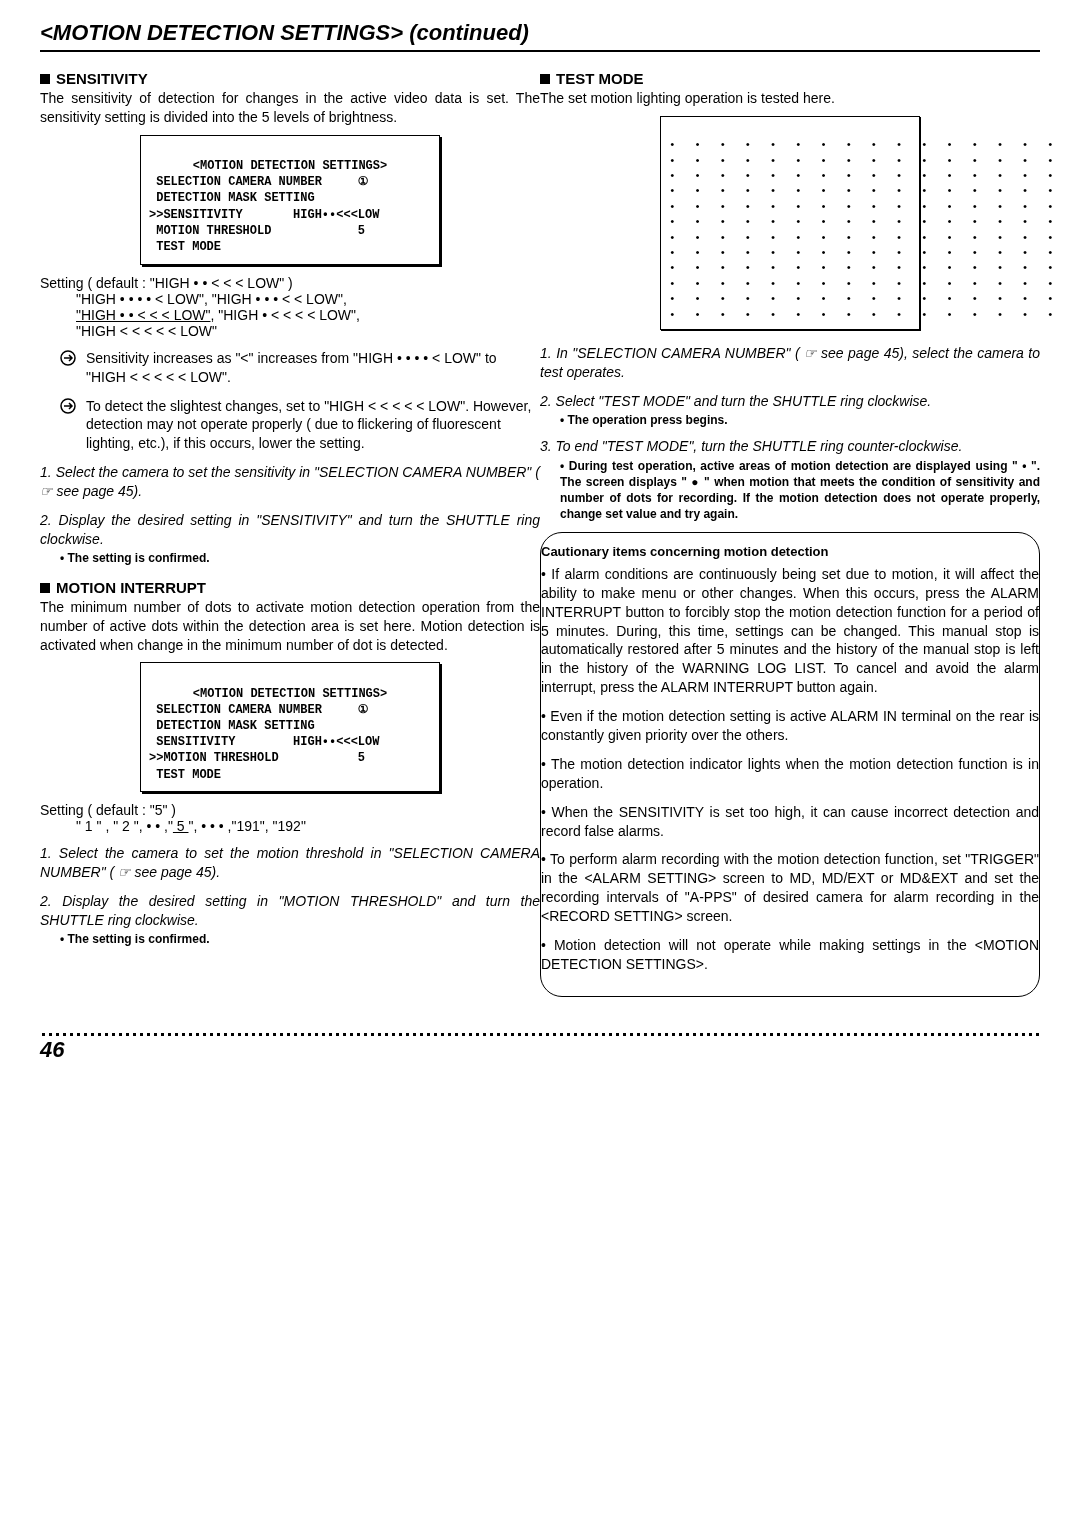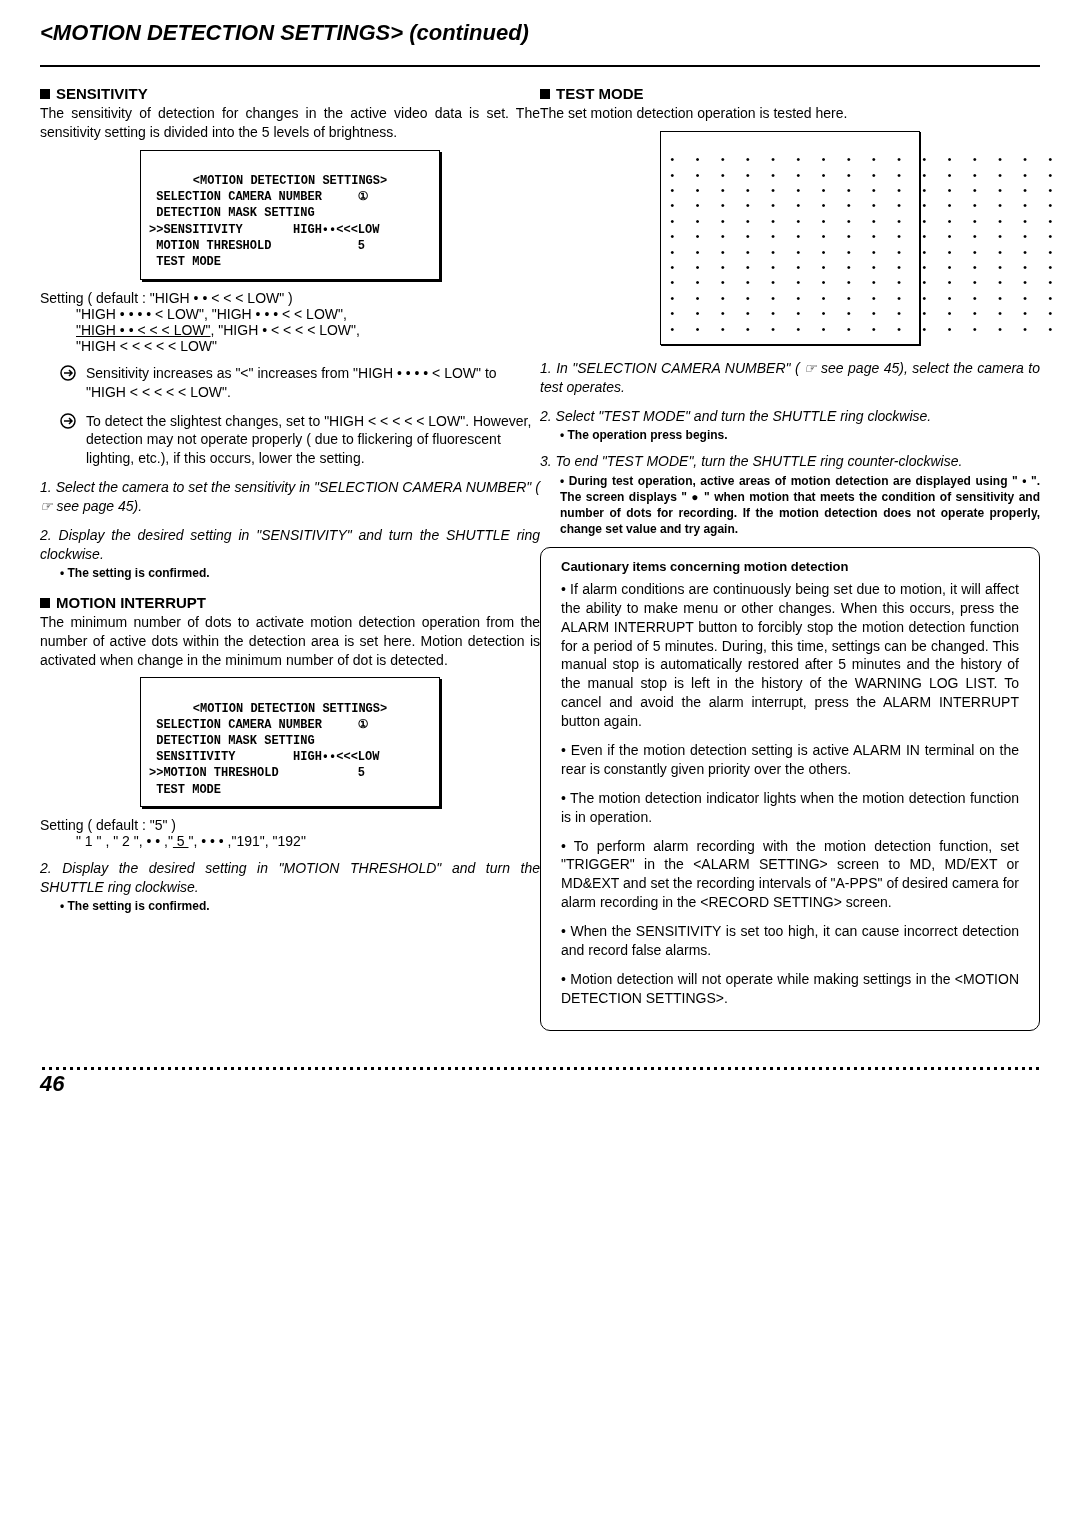--- a/index.html
+++ b/index.html
@@ -10,21 +10,21 @@
     background: #fff;
     width: 1080px;
     margin: 0 auto;
     padding: 20px 40px 10px 40px;
   }
   .page-header {
     font-size: 22px;
     font-weight: bold;
     font-style: italic;
     border-bottom: 2px solid #000;
-    padding-bottom: 19px;
+    padding-bottom: 4px;
     margin-bottom: 18px;
   }
   .columns {
     display: flex;
   }
   .col {
     flex: 1;
     min-width: 0;
   }
   .section-title {
@@ -64,22 +64,22 @@
     font-size: 12px;
     line-height: 1.35;
     white-space: pre;
     min-height: 130px;
     font-weight: bold;
   }
   .screen-title { text-align: center; }
   .subbold { font-weight: bold; font-size: 13px; margin-bottom: 4px; }
   .caution-box {
     border: 1px solid #000;
-    border-radius: 10px;
-    padding: 10px 20px;
+    border-radius: 22px;
+    padding: 10px 0;
     margin-top: 10px;
     line-height: 1.35;
   }
   .caution-box p { margin-bottom: 10px; }
   .caution-box p:last-child { margin-bottom: 12px; }
   .dot-grid {
     width: 260px;
     margin: 6px auto 14px auto;
     border: 1px solid #000;
     box-shadow: 1px 1px 0 #000;
@@ -162,27 +162,28 @@
 <span> DETECTION MASK SETTING</span>
 <span> SENSITIVITY        HIGH••&lt;&lt;&lt;LOW</span>
 <span>&gt;&gt;MOTION THRESHOLD           5</span>
 <span> TEST MODE</span>
 </div>
 
     <div class="setting-line">Setting ( default : "5" )</div>
     <div class="indent"><span>" 1 " , " 2 ", • • ,"</span><u> 5 </u><span>", • • • ,"191", "192"</span></div>
 
 
+    <div class="italic-step">1. Select the camera to set the motion threshold in "SELECTION CAMERA NUMBER" ( ☞ see page 45).</div>
     <div class="italic-step">2. Display the desired setting in "MOTION THRESHOLD" and turn the SHUTTLE ring clockwise.</div>
     <div class="bullet-sub">• The setting is confirmed.</div>
   </div>
 
   <div class="col">
     <div class="section-title"><span class="sq"></span><span>TEST MODE</span></div>
-    <div class="body-text">The set motion detection operation is tested here.</div>
+    <div class="body-text">The set motion lighting operation is tested here.</div>
 
     <div class="dot-grid">
 <span>• • • • • • • • • • • • • • • •</span>
 <span>• • • • • • • • • • • • • • • •</span>
 <span>• • • • • • • • • • • • • • • •</span>
 <span>• • • • • • • • • • • • • • • •</span>
 <span>• • • • • • • • • • • • • • • •</span>
 <span>• • • • • • • • • • • • • • • •</span>
 <span>• • • • • • • • • • • • • • • •</span>
 <span>• • • • • • • • • • • • • • • •</span>
@@ -196,21 +197,21 @@
     <div class="italic-step">2. Select "TEST MODE" and turn the SHUTTLE ring clockwise.</div>
     <div class="bullet-sub">• The operation press begins.</div>
     <div class="italic-step">3. To end "TEST MODE", turn the SHUTTLE ring counter-clockwise.</div>
     <div class="bullet-sub just" style="line-height:1.35">• During test operation, active areas of motion detection are displayed using " • ". The screen displays " ● " when motion that meets the condition of sensitivity and number of dots for recording. If the motion detection does not operate properly, change set value and try again.</div>
 
     <div class="caution-box">
       <div class="subbold">Cautionary items concerning motion detection</div>
       <p class="just">• If alarm conditions are continuously being set due to motion, it will affect the ability to make menu or other changes. When this occurs, press the ALARM INTERRUPT button to forcibly stop the motion detection function for a period of 5 minutes. During, this time, settings can be changed. This manual stop is automatically restored after 5 minutes and the history of the manual stop is left in the history of the WARNING LOG LIST. To cancel and avoid the alarm interrupt, press the ALARM INTERRUPT button again.</p>
       <p class="just">• Even if the motion detection setting is active ALARM IN terminal on the rear is constantly given priority over the others.</p>
       <p class="just">• The motion detection indicator lights when the motion detection function is in operation.</p>
+      <p class="just">• When the SENSITIVITY is set too high, it can cause incorrect detection and record false alarms.</p>
       <p class="just">• To perform alarm recording with the motion detection function, set "TRIGGER" in the &lt;ALARM SETTING&gt; screen to MD, MD/EXT or MD&amp;EXT and set the recording intervals of "A-PPS" of desired camera for alarm recording in the &lt;RECORD SETTING&gt; screen.</p>
-      <p class="just">• When the SENSITIVITY is set too high, it can cause incorrect detection and record false alarms.</p>
       <p class="just">• Motion detection will not operate while making settings in the &lt;MOTION DETECTION SETTINGS&gt;.</p>
     </div>
   </div>
 </div>
 
 <div class="dotted"></div>
 <div class="page-num">46</div>
 
 </body></html>

